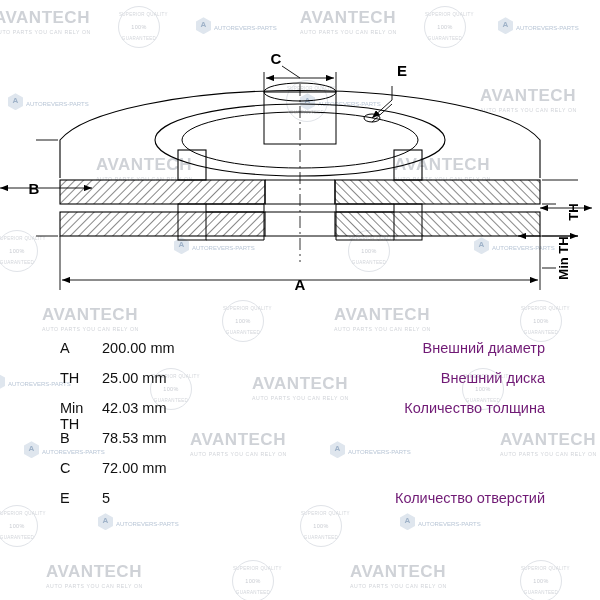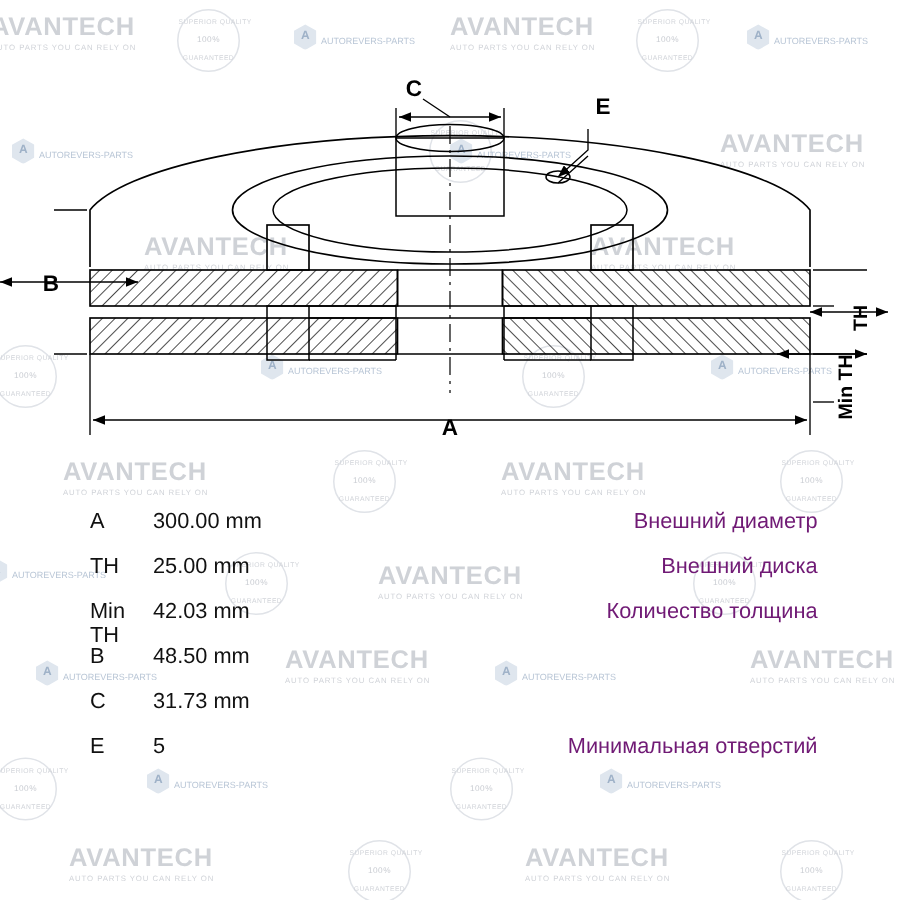--- a/index.html
+++ b/index.html
@@ -433,46 +433,46 @@
       <line x1="542" y1="268" x2="556" y2="268"></line>
       <line x1="548" y1="206" x2="548" y2="266" marker-start="url(#arrL)" marker-end="url(#arrR)" transform="rotate(90 548 236)"></line>
     </g>
     <text x="568" y="258" text-anchor="middle" font-family="Liberation Sans, sans-serif" font-size="13" font-weight="bold" fill="#000" transform="rotate(-90 568 258)">Min TH</text>
   </svg>
 
   <div class="specs">
 
     <div class="spec-row">
       <span class="spec-sym">A</span>
-      <span class="spec-val">300.00 mm</span>
+      <span class="spec-val">200.00 mm</span>
       <span class="spec-desc">Внешний диаметр</span>
     </div>
 
     <div class="spec-row">
       <span class="spec-sym">TH</span>
       <span class="spec-val">25.00 mm</span>
       <span class="spec-desc">Внешний диска</span>
     </div>
 
     <div class="spec-row">
       <span class="spec-sym">Min TH</span>
       <span class="spec-val">42.03 mm</span>
       <span class="spec-desc">Количество толщина</span>
     </div>
 
     <div class="spec-row">
       <span class="spec-sym">B</span>
-      <span class="spec-val">48.50 mm</span>
+      <span class="spec-val">78.53 mm</span>
     </div>
 
     <div class="spec-row">
       <span class="spec-sym">C</span>
-      <span class="spec-val">31.73 mm</span>
+      <span class="spec-val">72.00 mm</span>
     </div>
 
     <div class="spec-row">
       <span class="spec-sym">E</span>
       <span class="spec-val">5</span>
-      <span class="spec-desc">Минимальная отверстий</span>
+      <span class="spec-desc">Количество отверстий</span>
     </div>
   </div>
 
 </div>
 
 </body></html>

